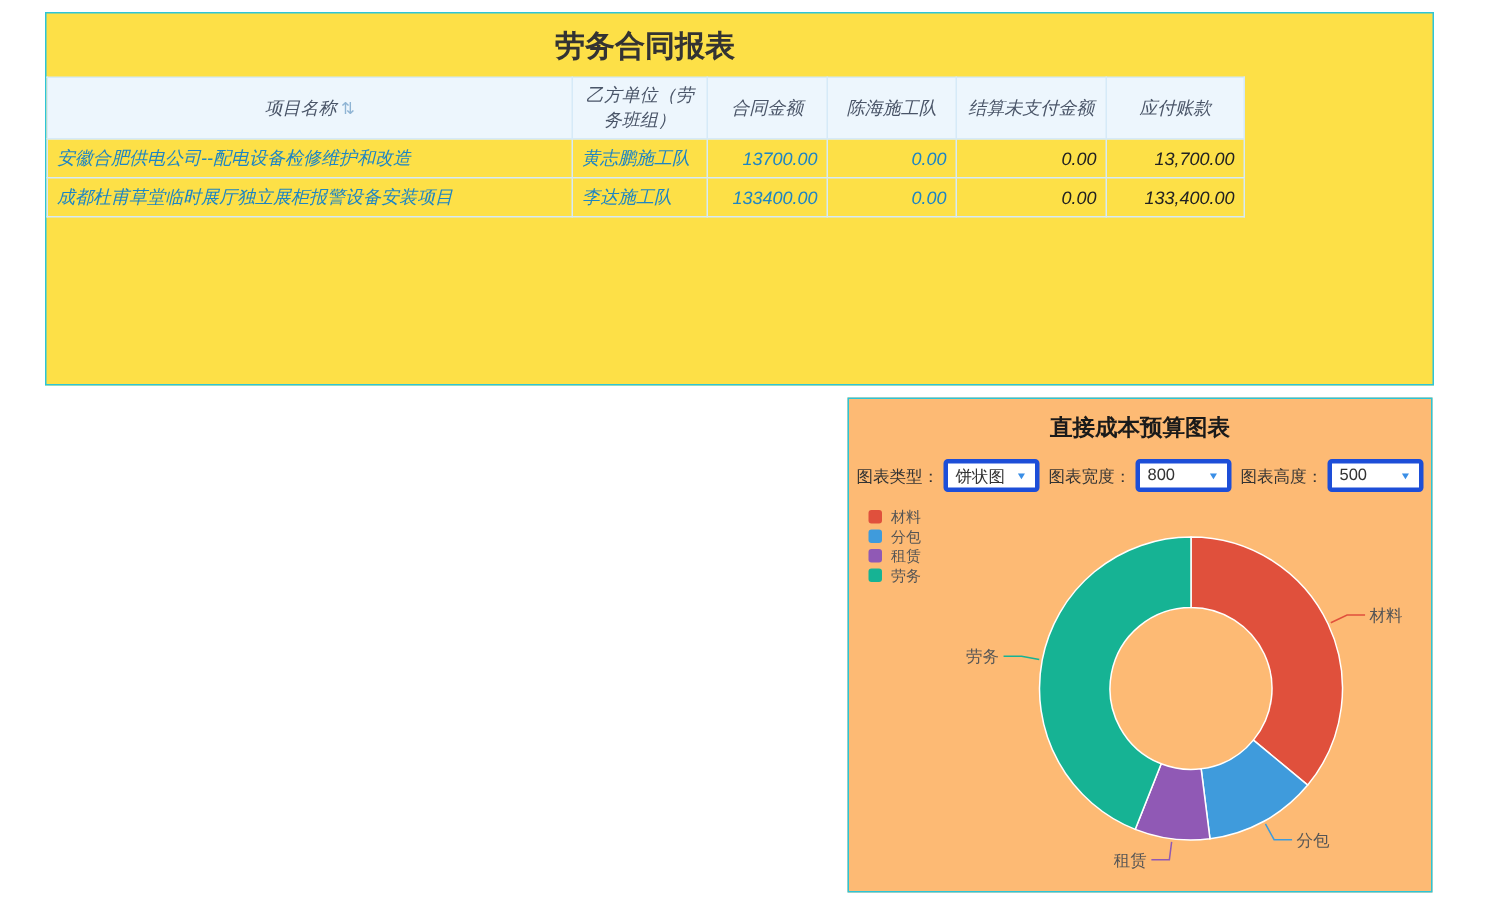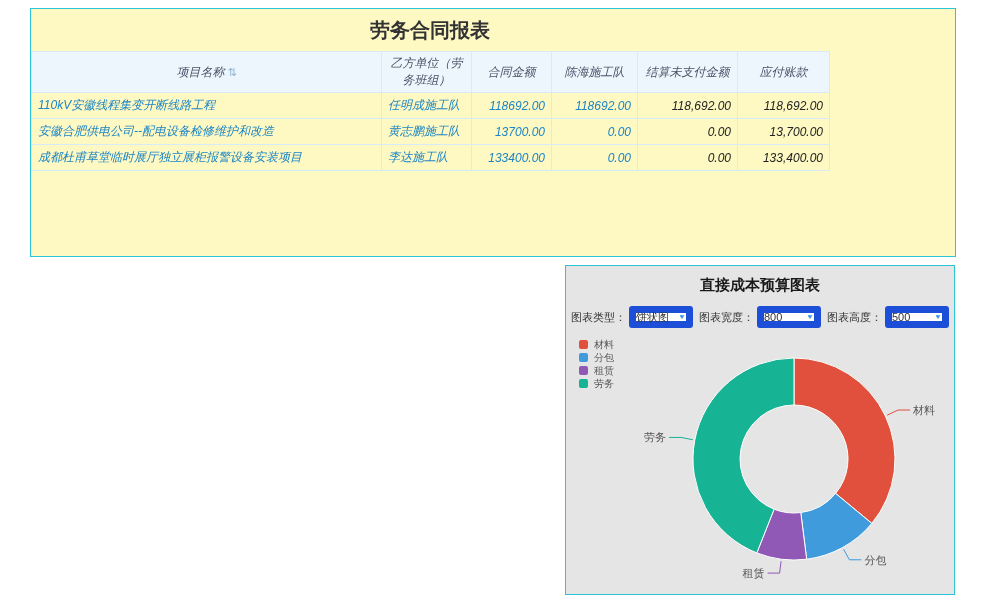--- a/index.html
+++ b/index.html
@@ -1,47 +1,47 @@
 <!DOCTYPE html>
 <html><head>
 <meta charset="utf-8">
 <style>
   * { margin:0; padding:0; }
   html,body { width:1000px; height:600px; background:#fff;
     font-family:"Liberation Sans","DejaVu Sans",sans-serif; position:relative; overflow:hidden; }
 
   
   .table-panel { position:absolute; left:30px; top:8px; width:926px; height:249px;
-    border:1px solid #2cc5d8; background:#fef9c3; box-sizing:border-box; }
+    border:1px solid #2cc5d8; background:#fde047; box-sizing:border-box; }
   .panel-title { width:798px; text-align:center; font-size:20px; font-weight:bold;
     color:#333; padding:8px 0 7px; }
   table.report { border-collapse:collapse; table-layout:fixed; width:798px;font-style:italic; }
   th { background:#edf6fd; font-weight:normal; color:#4a5568; font-size:12px;
     border:1px solid #d6eaf8; padding:3px 4px; text-align:center; height:34px;
     box-sizing:border-box; }
   td { font-size:12px; border:1px solid #d6eaf8; padding:4px 6px; height:25px;
     box-sizing:border-box; white-space:nowrap; overflow:hidden; color:#222; }
   .col-name{width:350px} .col-unit{width:90px} .col-contract{width:80px}
   .col-settled{width:86px} .col-unpaid{width:100px} .col-payable{width:92px}
   td.col-name { color:#1d85c4; text-align:left; cursor:pointer; }
   td.col-unit { color:#1d85c4; text-align:left; }
   td.col-contract, td.col-settled { color:#1d85c4; text-align:right; }
   td.col-unpaid, td.col-payable { color:#222; text-align:right; }
   .sort-icon { color:#8fb4d4; font-size:11px; margin-left:3px; cursor:pointer; }
 
   
   .chart-panel { position:absolute; left:565px; top:265px; width:390px; height:330px;
-    border:1px solid #2cc5d8; background:#e5e5e5; box-sizing:border-box; }
+    border:1px solid #2cc5d8; background:#fdba74; box-sizing:border-box; }
   .chart-title { text-align:center; font-weight:bold; font-size:15px; color:#1a1a1a;
     padding-top:10px; }
   .controls { display:flex; justify-content:center; align-items:center; gap:6px;
     margin-top:11px; font-size:11px; color:#333; white-space:nowrap; }
   .control { display:flex; align-items:center; gap:3px;justify-content:flex-end; }
-  .select-box { width:64px; height:22px; border:7px solid #1d4ed8; border-radius:3px;
-    display:flex; align-items:center; justify-content:space-between; padding:0 0;
+  .select-box { width:64px; height:22px; border:3px solid #1d4ed8; border-radius:3px;
+    display:flex; align-items:center; justify-content:space-between; padding:0 5px;
     box-sizing:border-box; background:#fff; font-size:11px; color:#333; cursor:pointer; }
   .caret { color:#3a8ee6; font-size:8px; transform:scaleY(0.8); }
   .legend { position:absolute; left:13px; top:72px; }
   .legend-item { display:flex; align-items:center; height:13px; gap:6px;
     font-size:10px; color:#555; cursor:pointer; }
   .swatch { width:9px; height:9px; border-radius:2px; display:inline-block; }
   #donut-svg { position:absolute; left:0; top:58px; }
   .slice-label { font-size:11px; fill:#555;
     font-family:"Liberation Sans","DejaVu Sans",sans-serif; }
 </style>
@@ -55,28 +55,20 @@
       <tr id="header-row">
           <th class="col-name">项目名称<span class="sort-icon">⇅</span></th>
           <th class="col-unit">乙方单位（劳务班组）</th>
           <th class="col-contract">合同金额</th>
           <th class="col-settled">陈海施工队</th>
           <th class="col-unpaid">结算未支付金额</th>
           <th class="col-payable">应付账款</th>
         </tr>
     </thead>
     <tbody id="table-body">
-        <tr>
-          <td class="col-name">110kV安徽线程集变开断线路工程</td>
-          <td class="col-unit">任明成施工队</td>
-          <td class="col-contract">118692.00</td>
-          <td class="col-settled">118692.00</td>
-          <td class="col-unpaid">118,692.00</td>
-          <td class="col-payable">118,692.00</td>
-        </tr>
         <tr>
           <td class="col-name">安徽合肥供电公司--配电设备检修维护和改造</td>
           <td class="col-unit">黄志鹏施工队</td>
           <td class="col-contract">13700.00</td>
           <td class="col-settled">0.00</td>
           <td class="col-unpaid">0.00</td>
           <td class="col-payable">13,700.00</td>
         </tr>
         <tr>
           <td class="col-name">成都杜甫草堂临时展厅独立展柜报警设备安装项目</td>

